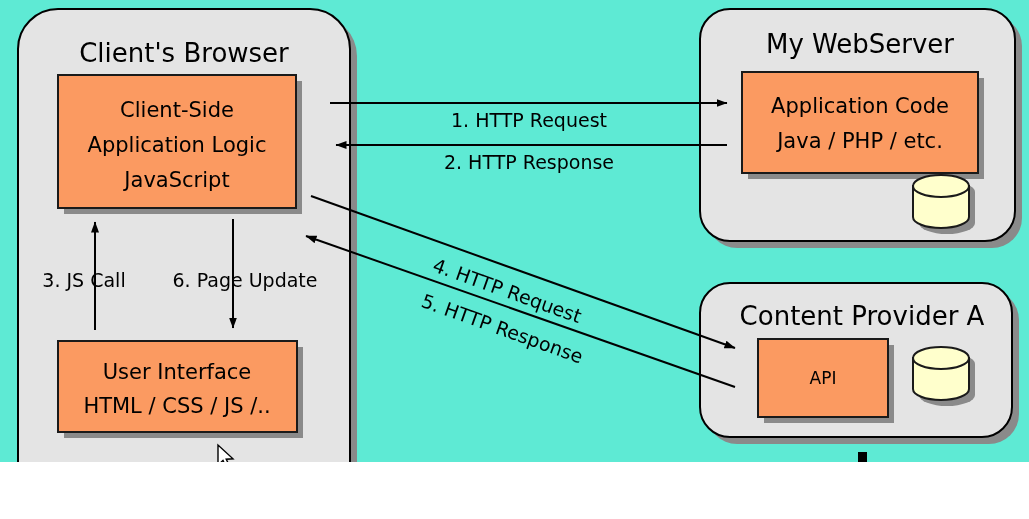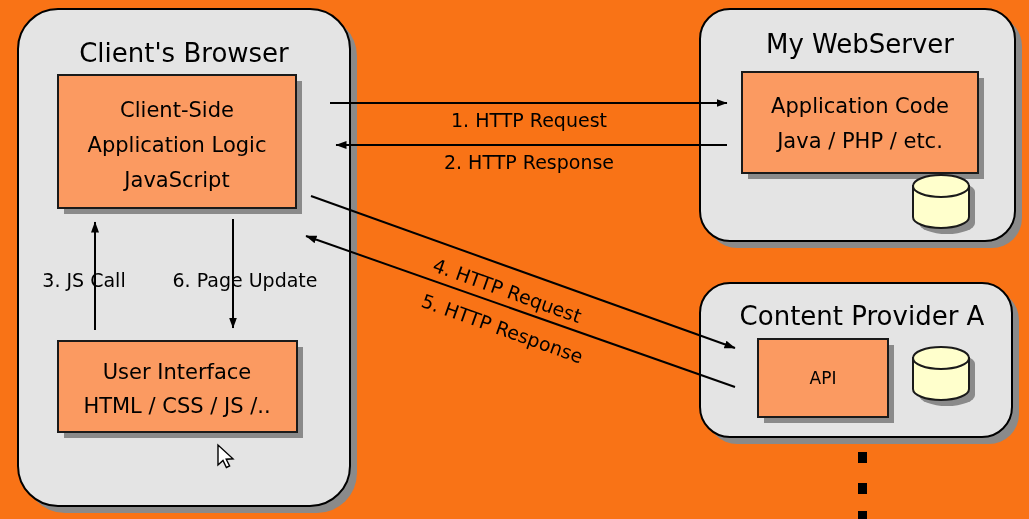--- a/index.html
+++ b/index.html
@@ -3,22 +3,22 @@
 <meta charset="utf-8">
 <style>
   html, body {
     margin: 0;
     padding: 0;
     background: #ffffff;
   }
   #diagram-root {
     position: relative;
     width: 1029px;
-    height: 519px;
-    background: #f97316;
+    height: 462px;
+    background: #5eead4;
     font-family: "DejaVu Sans", sans-serif;
     overflow: hidden;
   }
   svg.diagram-canvas {
     position: absolute;
     top: 0;
     left: 0;
     width: 1029px;
     height: 519px;
   }

